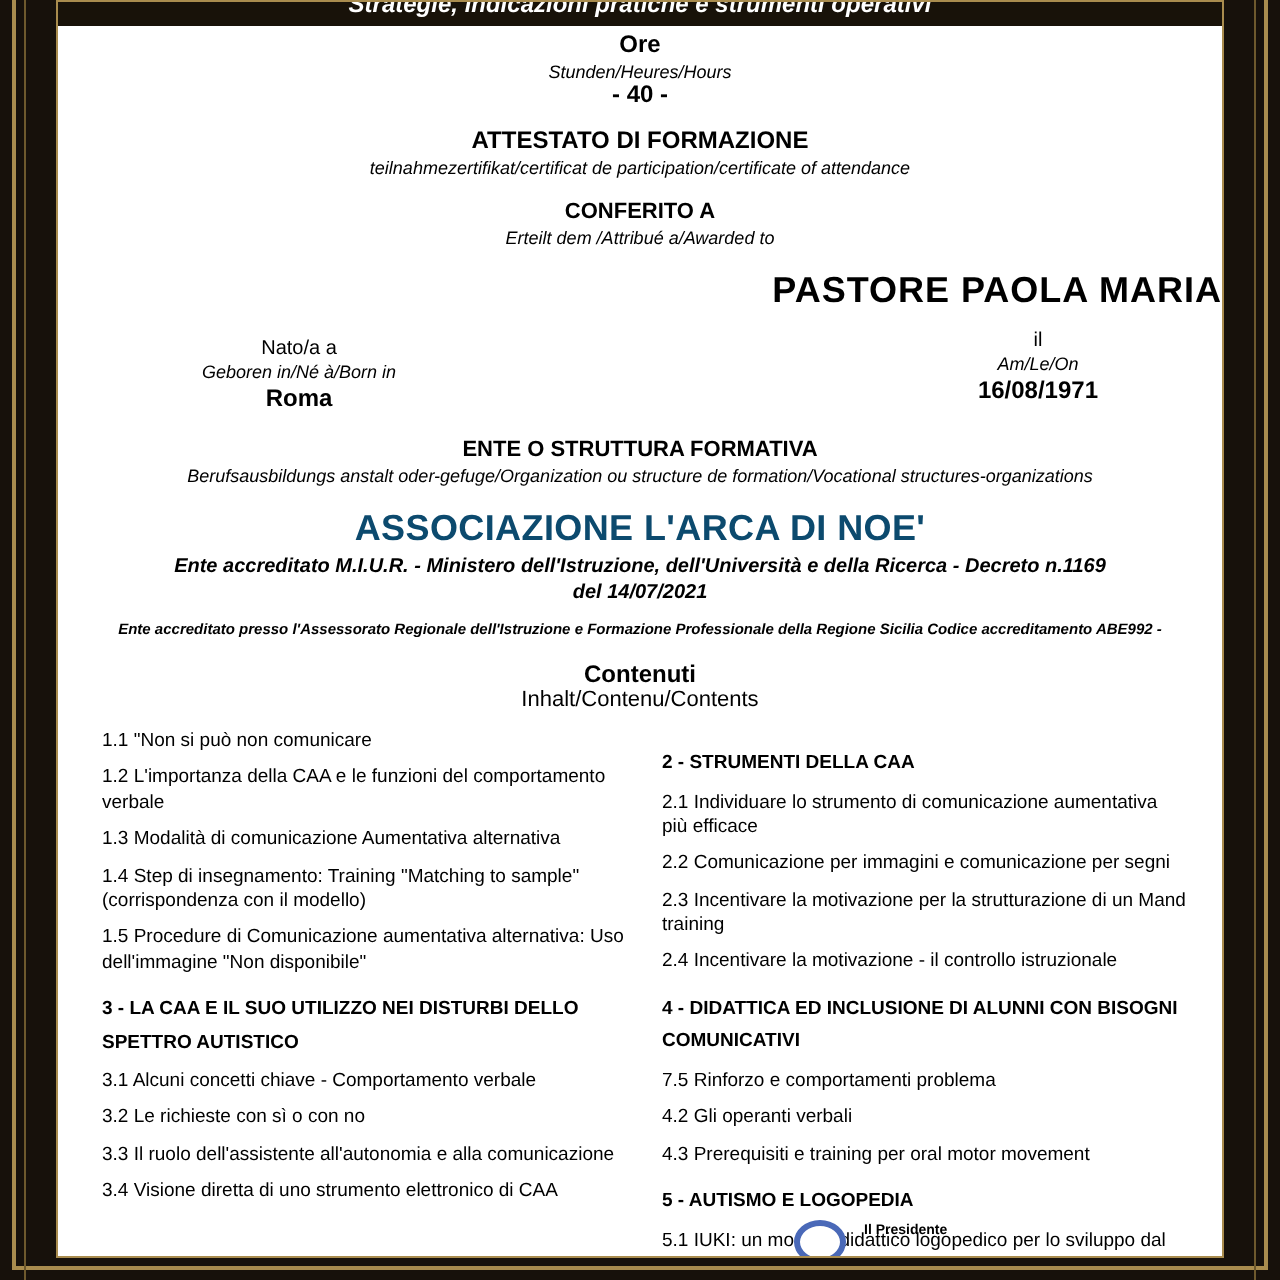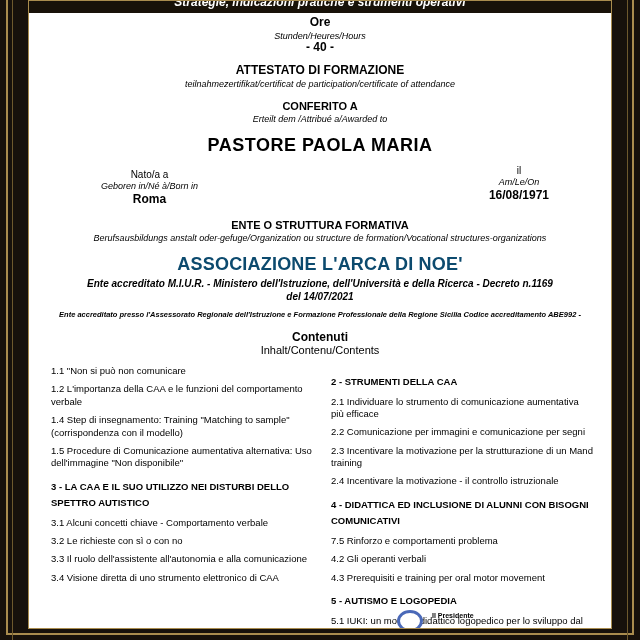--- a/index.html
+++ b/index.html
@@ -11,21 +11,21 @@
   .paper{position:absolute;left:28px;right:28px;top:0;bottom:11px;background:#ffffff;
          border:1px solid #a98c4e;overflow:hidden;}
   .banner{position:absolute;top:0;left:0;right:0;height:12px;background:#181209;overflow:hidden;z-index:3;}
   .banner span{display:block;color:#fff;font-weight:bold;font-style:italic;font-size:12px;
                line-height:26px;margin-top:-12px;text-align:center;white-space:nowrap;}
   .content{position:relative;padding-top:15px;text-align:center;line-height:1.15;}
   .b{font-weight:bold;}
   .f8{font-size:8px;} .f10{font-size:10px;} .f11{font-size:11px;} .f12{font-size:12px;}
   .i18n{font-style:italic;font-size:9px;margin-top:1px;}
   .mt10{margin-top:9px;} .mt12{margin-top:11px;} .mt14{margin-top:13px;}
-  .recipient{font-size:18px;font-weight:bold;margin-top:11px;letter-spacing:.5px;}
+  .recipient{font-size:18px;font-weight:bold;margin-top:11px;letter-spacing:.5px;text-align:right;}
   .birth-row{display:flex;justify-content:space-between;align-items:center;
              margin-top:5px;padding:0 62px 0 72px;}
   .birth-block{text-align:center;}
   .birth-left{margin-top:8px;}
   .birth-block .val{font-size:12px;font-weight:bold;margin-top:1px;}
   .org-name{font-size:18px;font-weight:bold;color:#0c4a6e;margin-top:11px;letter-spacing:.2px;}
   .accr1{font-size:10px;font-weight:bold;font-style:italic;margin:3px 56px 0;line-height:1.25;}
   .accr2{font-size:7.5px;font-weight:bold;font-style:italic;margin-top:8px;}
   .cols{display:flex;gap:18px;text-align:left;margin-top:8px;padding:0 18px 0 22px;}
   .col{flex:1;min-width:0;}
@@ -83,20 +83,21 @@
       <div class="accr2">Ente accreditato presso l'Assessorato Regionale dell'Istruzione e Formazione Professionale della Regione Sicilia Codice accreditamento ABE992 -</div>
 
       <div class="b f12 mt12">Contenuti</div>
       <div class="f11">Inhalt/Contenu/Contents</div>
 
       <div class="cols">
         <div class="col">
 
             <div class="entry item">1.1 "Non si può non comunicare</div>
             <div class="entry item">1.2 L'importanza della CAA e le funzioni del comportamento verbale</div>
+            <div class="entry item">1.3 Modalità di comunicazione Aumentativa alternativa</div>
             <div class="entry item">1.4 Step di insegnamento: Training "Matching to sample" (corrispondenza con il modello)</div>
             <div class="entry item">1.5 Procedure di Comunicazione aumentativa alternativa: Uso dell'immagine "Non disponibile"</div>
             <div class="entry heading">3 - LA CAA E IL SUO UTILIZZO NEI DISTURBI DELLO SPETTRO AUTISTICO</div>
             <div class="entry item">3.1 Alcuni concetti chiave - Comportamento verbale</div>
             <div class="entry item">3.2 Le richieste con sì o con no</div>
             <div class="entry item">3.3 Il ruolo dell'assistente all'autonomia e alla comunicazione</div>
             <div class="entry item">3.4 Visione diretta di uno strumento elettronico di CAA</div>
           </div>
         <div class="col">
 

